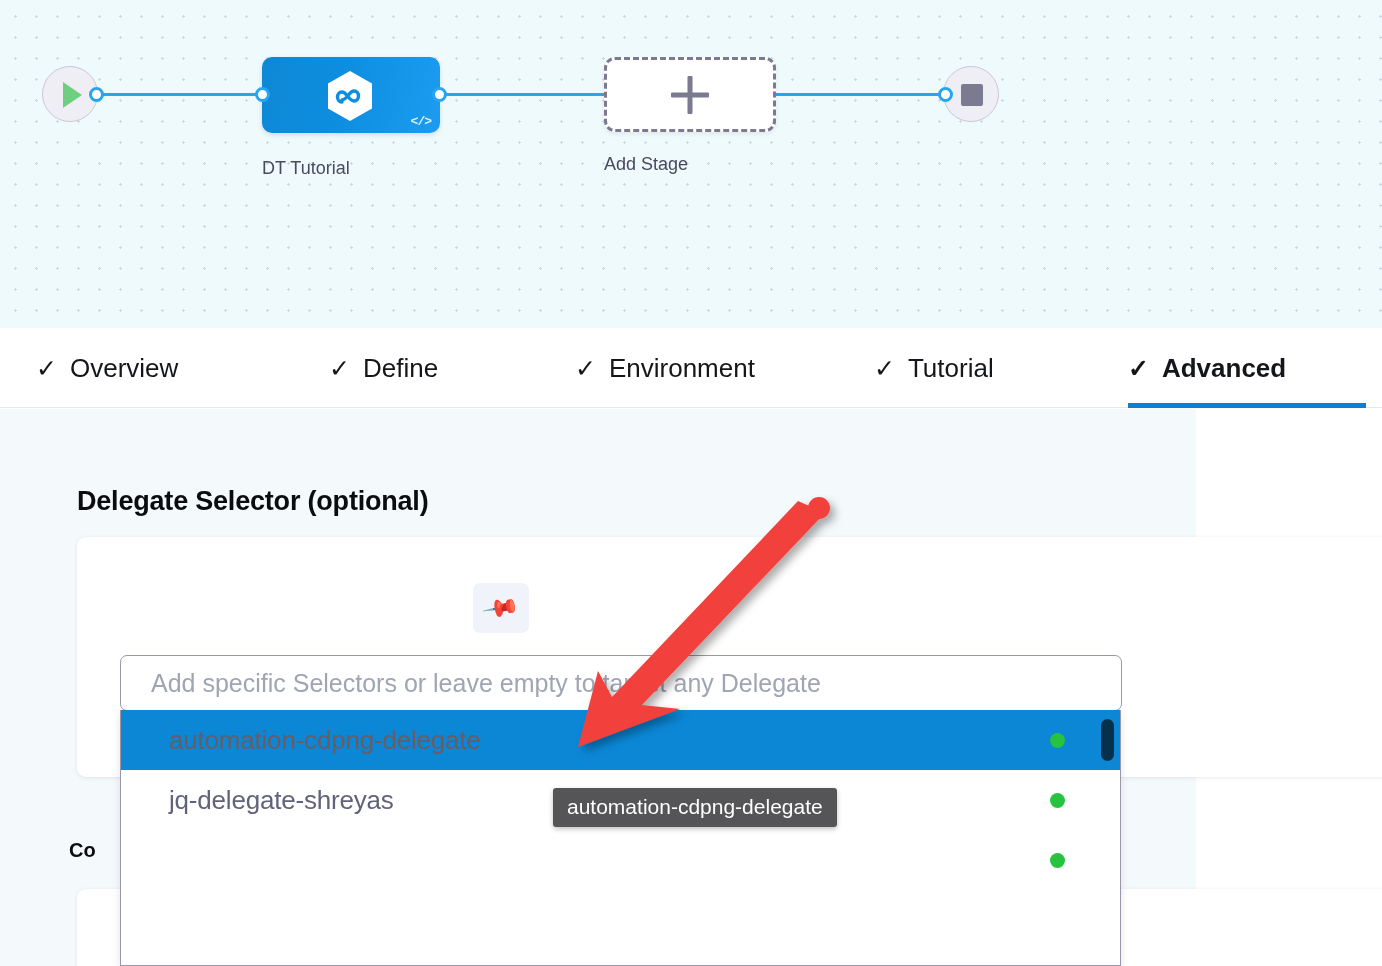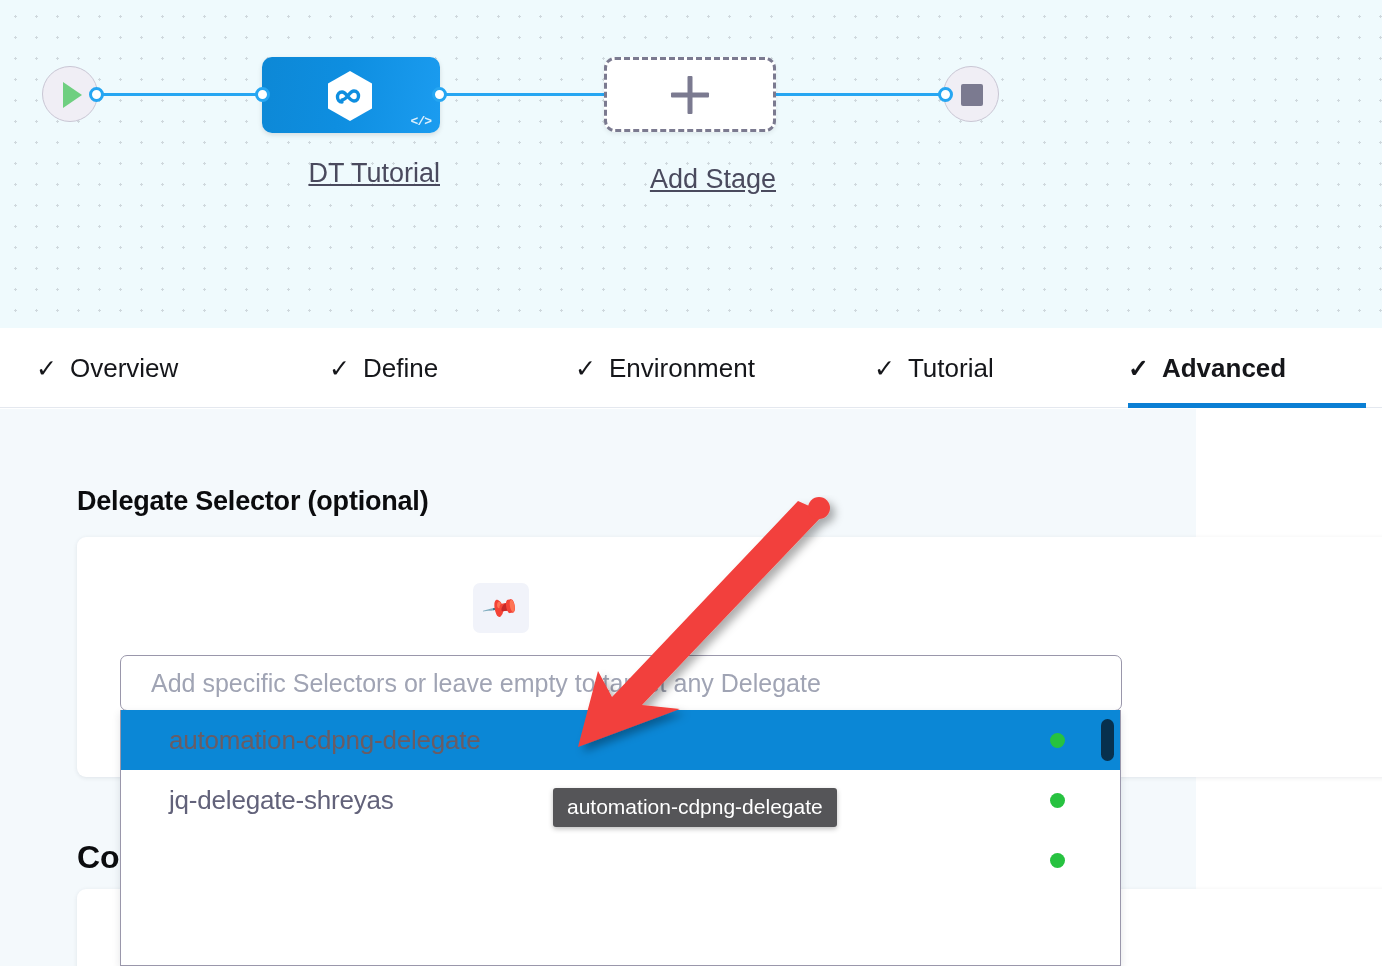--- a/index.html
+++ b/index.html
@@ -59,22 +59,22 @@
     position: absolute; left: 604px; top: 57px; width: 172px; height: 75px;
     border: 3px dashed #7b7a90; border-radius: 11px; background: #ffffff;
     box-sizing: border-box;
     box-shadow: 0 2px 5px rgba(0,0,0,0.07);
   }
   .plus-h { position: absolute; left: 50%; top: 50%; width: 38px; height: 5px;
             background: #7b7a90; transform: translate(-50%,-50%); border-radius: 1px;}
   .plus-v { position: absolute; left: 50%; top: 50%; width: 5px; height: 38px;
             background: #7b7a90; transform: translate(-50%,-50%); border-radius: 1px;}
   .node-label {
-    position: absolute; text-align: right; font-size: 27px; color: #4a4a5e;
-    font-family: "Liberation Sans", sans-serif; white-space: nowrap; text-decoration: underline;
+    position: absolute; text-align: left; font-size: 18px; color: #4a4a5e;
+    font-family: "Liberation Sans", sans-serif; white-space: nowrap;
   }
 
   
   .tabbar {
     position: absolute; left: 0; top: 328px; width: 1382px; height: 80px;
     background: #ffffff;
     border-bottom: 1px solid #e4e8ef;
     box-sizing: border-box;
   }
   .tab {
@@ -104,22 +104,22 @@
     position: absolute; left: 77px; top: 128px; width: 1330px; height: 240px;
     background: #ffffff; border-radius: 9px;
     box-shadow: 0 1px 4px rgba(40,50,70,0.10);
   }
   .card-2 {
     position: absolute; left: 77px; top: 480px; width: 1330px; height: 110px;
     background: #ffffff; border-radius: 9px;
     box-shadow: 0 1px 4px rgba(40,50,70,0.10);
   }
   .cut-label {
-    position: absolute; left: 77px; top: 430px;
-    font-size: 32px; font-weight: bold; color: #0b0c0e;
+    position: absolute; left: 69px; top: 430px;
+    font-size: 20px; font-weight: bold; color: #0b0c0e;
   }
   .field-label {
     position: absolute; left: 43px; top: 63px;
     font-size: 25px; color: #62627a;
   }
   .pin-btn {
     position: absolute; left: 396px; top: 46px; width: 56px; height: 50px;
     background: #f1f3fa; border-radius: 7px;
     display: flex; align-items: center; justify-content: center;
   }
@@ -203,21 +203,21 @@
       <div class="codeglyph">&lt;/&gt;</div>
     </div>
     <div class="port" style="left:255px; top:87px;"></div>
     <div class="port" style="left:432px; top:87px;"></div>
     <div class="node-label" style="left:262px; top:158px; width:178px;">DT Tutorial</div>
 
     <div class="add-stage-box">
       <div class="plus-h"></div>
       <div class="plus-v"></div>
     </div>
-    <div class="node-label" style="left:604px; top:164px; width:172px;">Add Stage</div>
+    <div class="node-label" style="left:604px; top:154px; width:172px;">Add Stage</div>
 
     <div class="node-end" style="left:943px; top:66px;">
       <div class="stop-sq"></div>
     </div>
     <div class="port" style="left:938px; top:87px;"></div>
   </div>
 
   <div class="tabbar">
     <div class="tab" style="left:36px; width:205px;">
       <span class="chk">✓</span>

